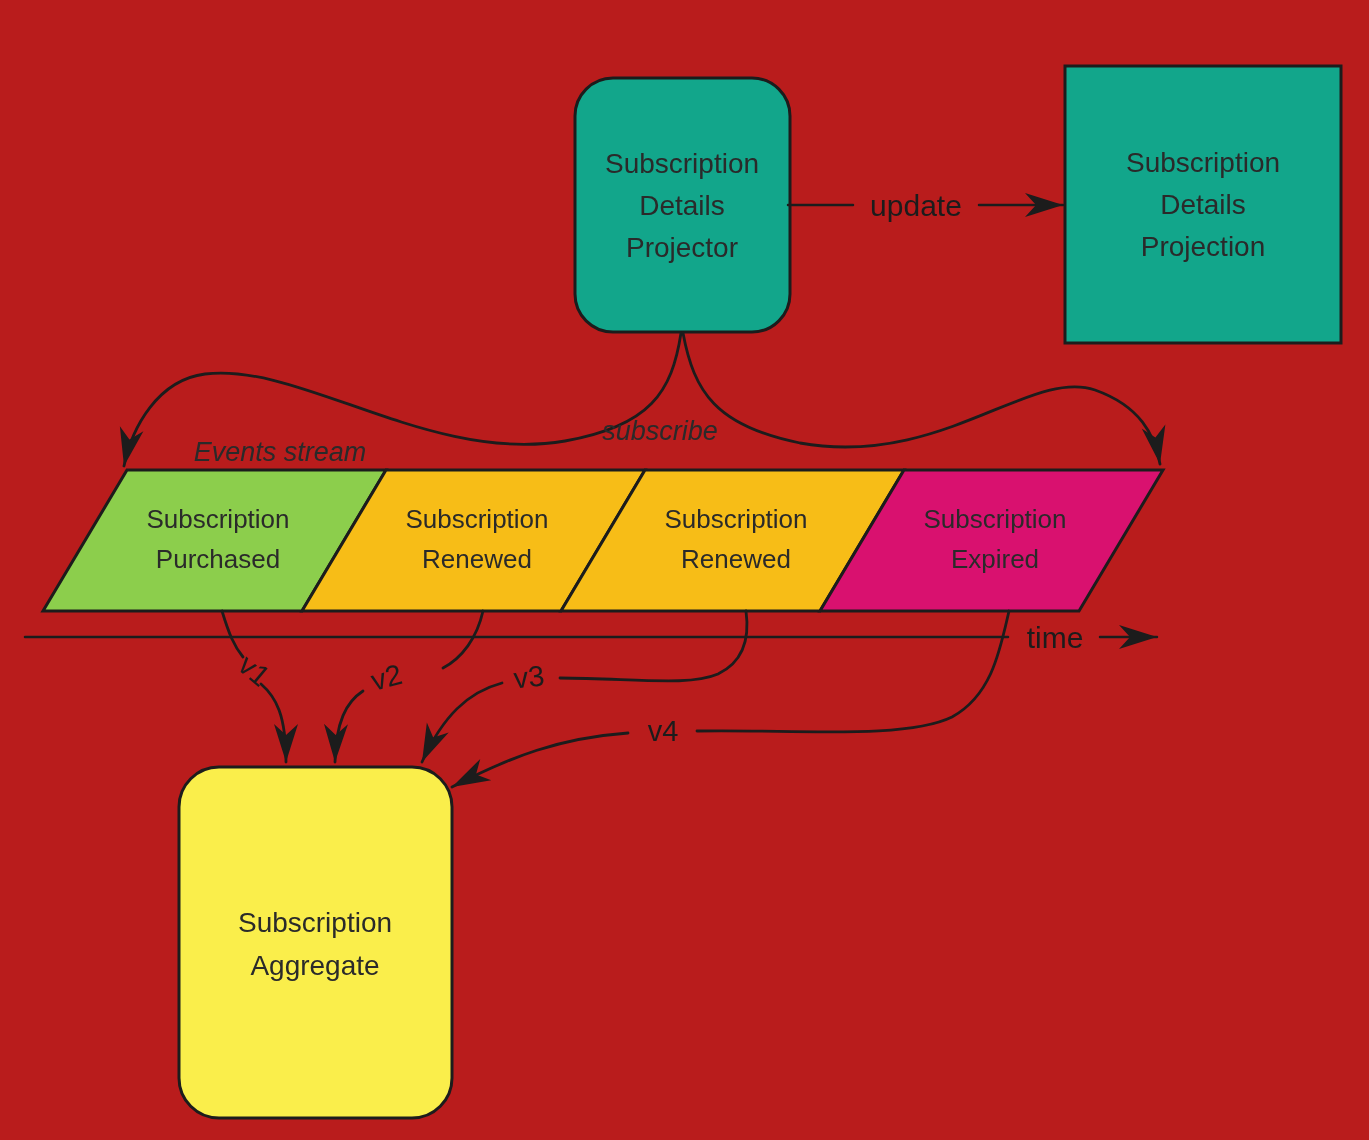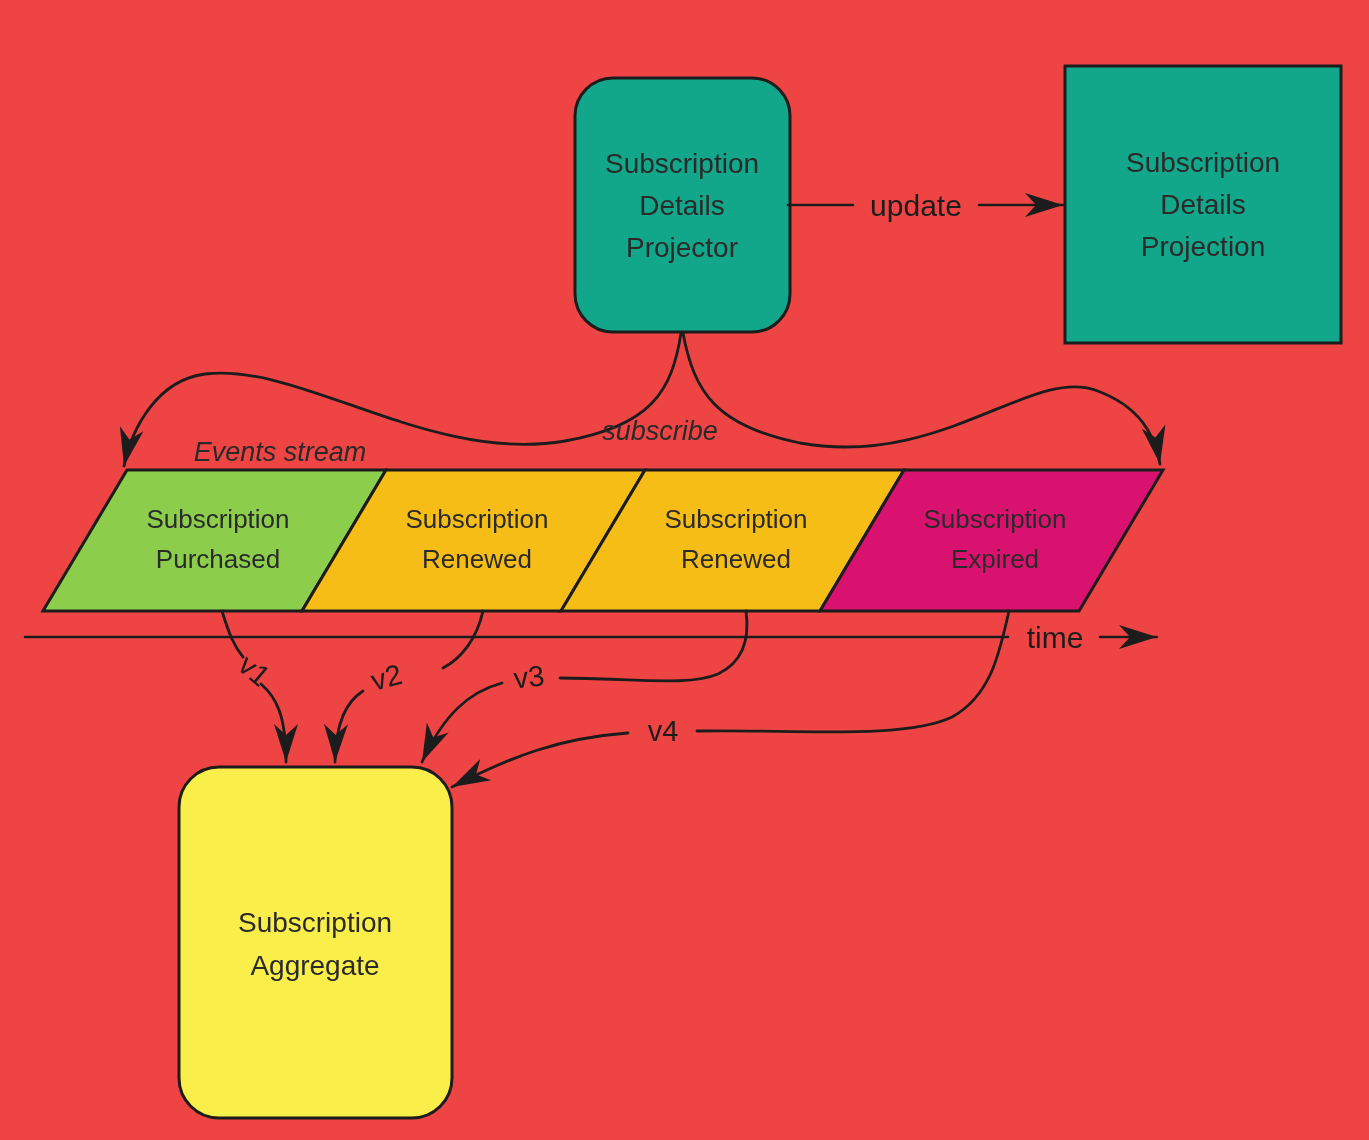--- a/index.html
+++ b/index.html
@@ -1,16 +1,16 @@
 <!DOCTYPE html>
 <html><head>
 <meta charset="utf-8">
 <style>
   html,body{margin:0;padding:0;background:#ffffff;}
-  .stage{width:1369px;height:1140px;position:relative;background:#ef4444;
+  .stage{width:1369px;height:1140px;position:relative;background:#b91c1c;
          font-family:"Liberation Sans", sans-serif;}
   svg{display:block;}
   text{font-family:"Liberation Sans", sans-serif;fill:#2a2a2a;}
   .node-label{font-size:28px;}
   .event-label{font-size:26px;}
   .edge-label{font-size:30px;fill:#1c1c1c;}
   .script-label{font-size:27px;font-style:italic;fill:#2a2a2a;}
   .version-label{font-size:29px;fill:#1c1c1c;}
   .wire{fill:none;stroke:#1c1c1c;stroke-width:2.8;stroke-linecap:round;}
   .thinwire{fill:none;stroke:#1c1c1c;stroke-width:2.5;stroke-linecap:round;}

